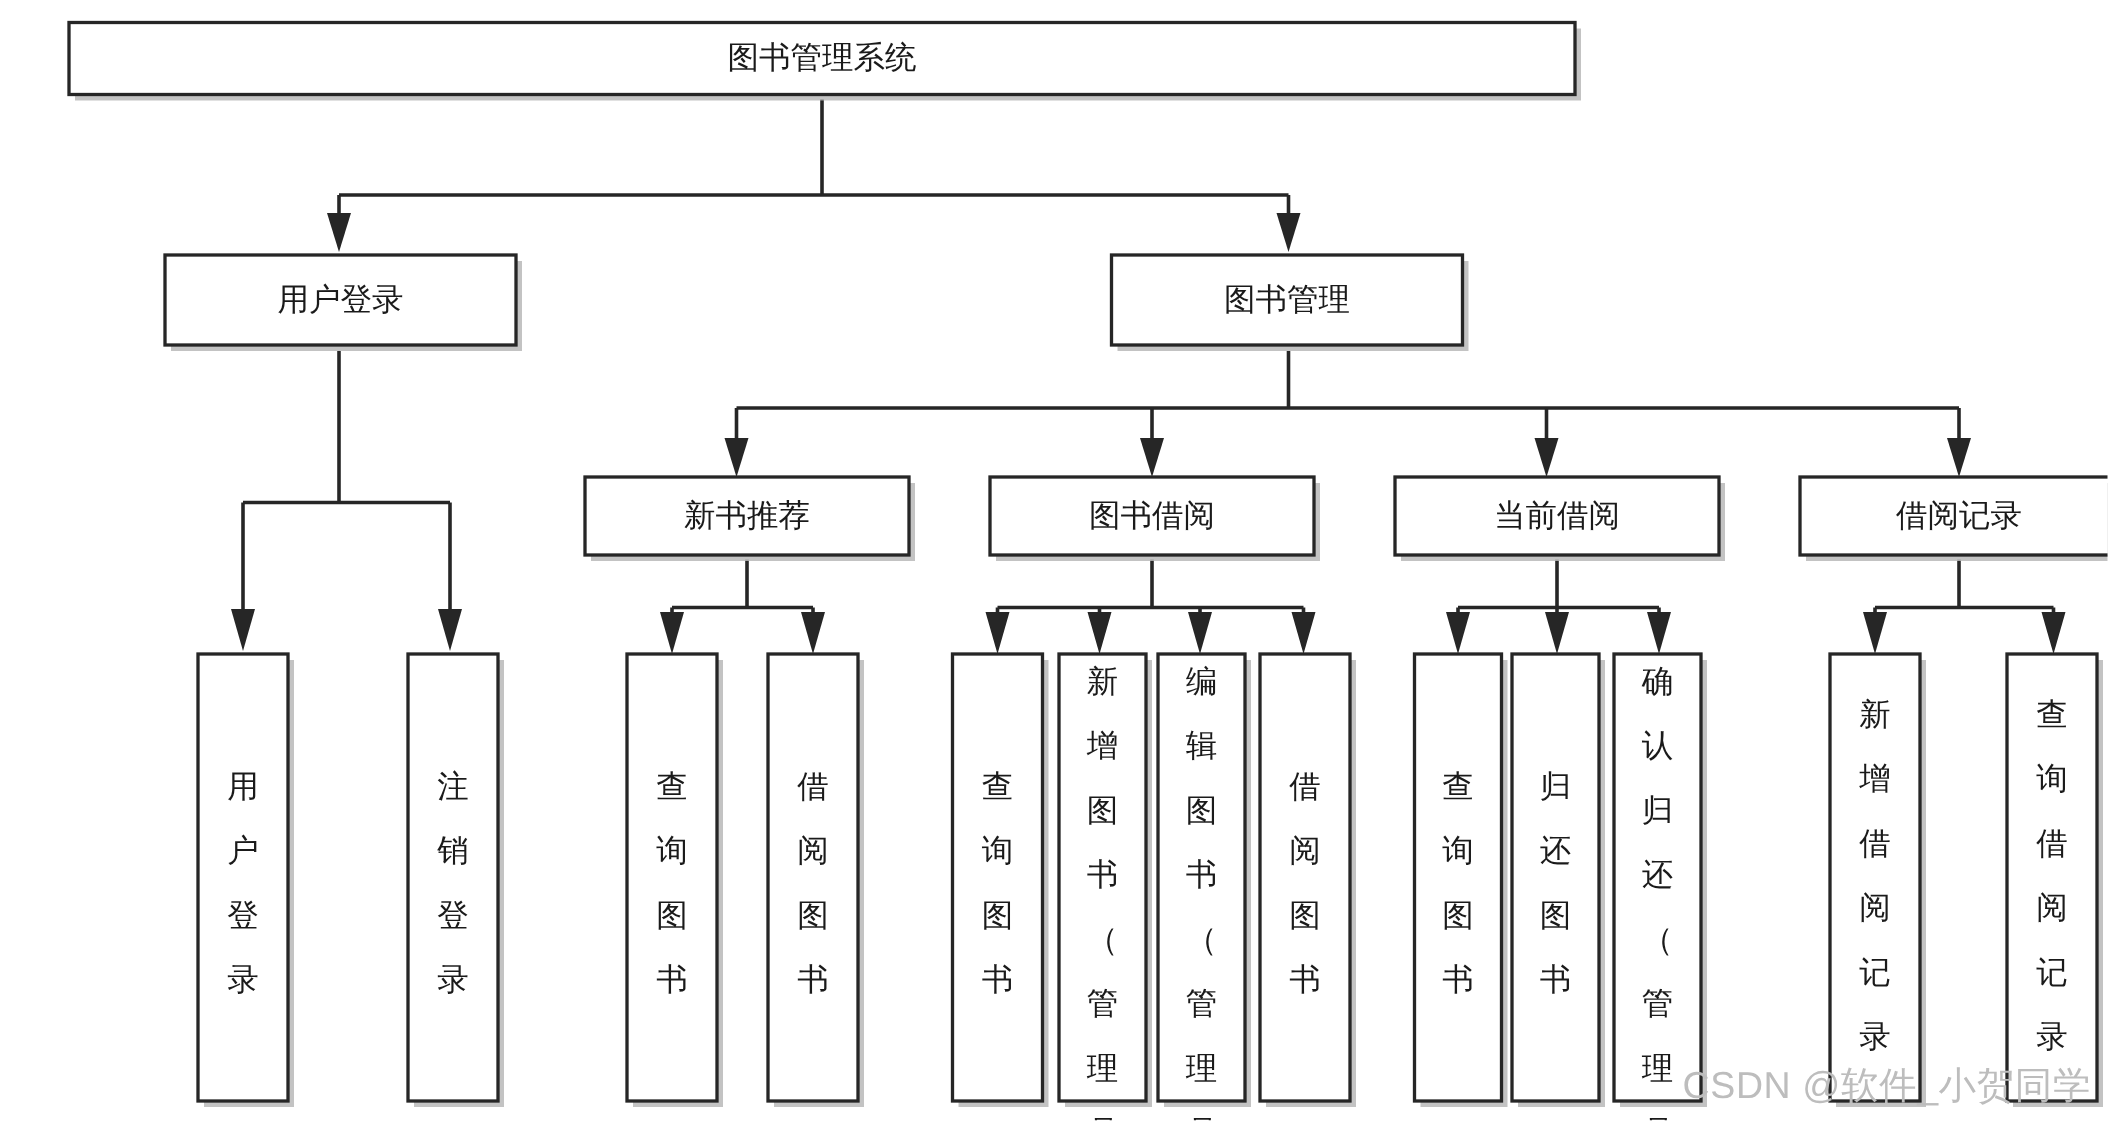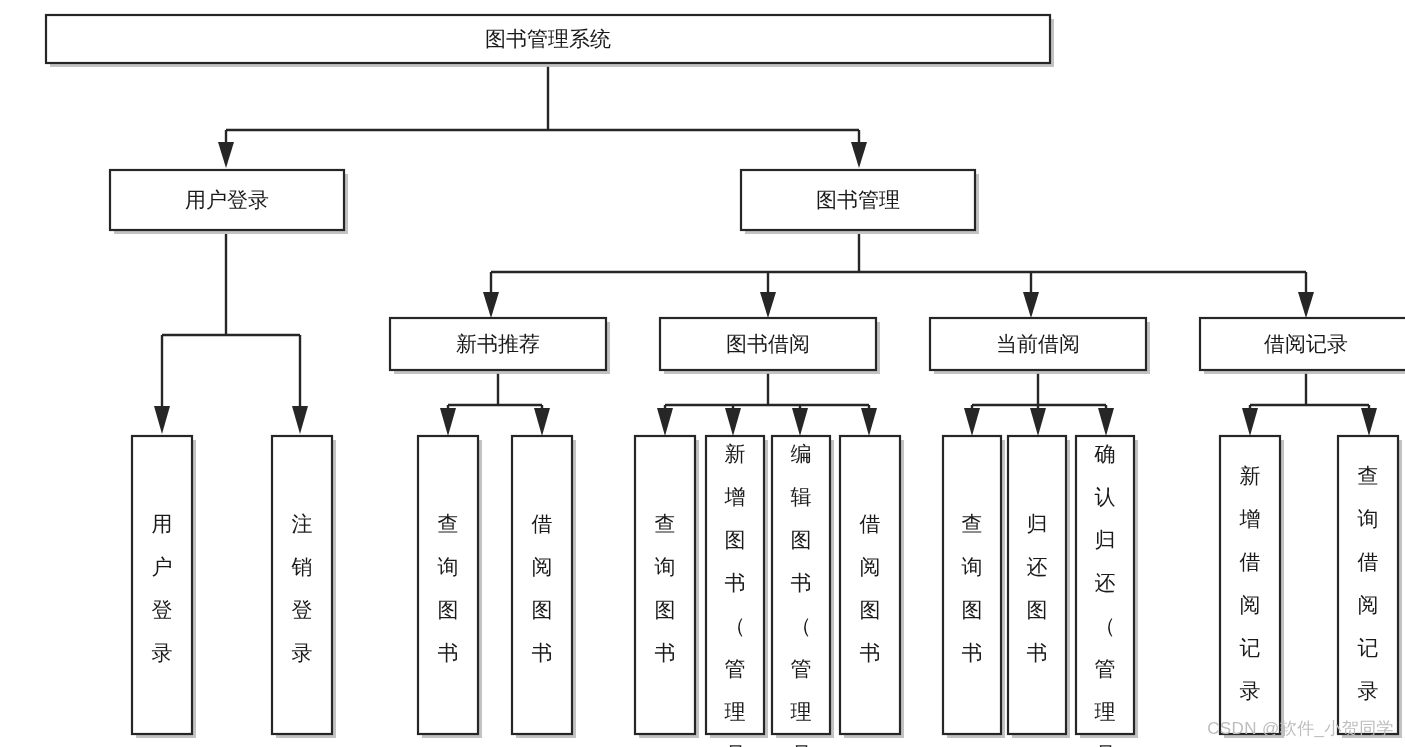--- a/index.html
+++ b/index.html
@@ -58,21 +58,21 @@
     font-family: "Liberation Sans", "DejaVu Sans", sans-serif;
     font-size: 21px;
     fill: #1a1a1a;
     text-anchor: middle;
   }
   .watermark {
     position: absolute;
     right: 14px;
     bottom: 7px;
     font-family: "Liberation Sans", "DejaVu Sans", sans-serif;
-    font-size: 17px;
+    font-size: 25px;
     color: #bdbdbd;
     white-space: nowrap;
     letter-spacing: 0.4px;
     user-select: none;
   }
 </style>
 </head>
 <body>
 
 <div id="diagram-root">

